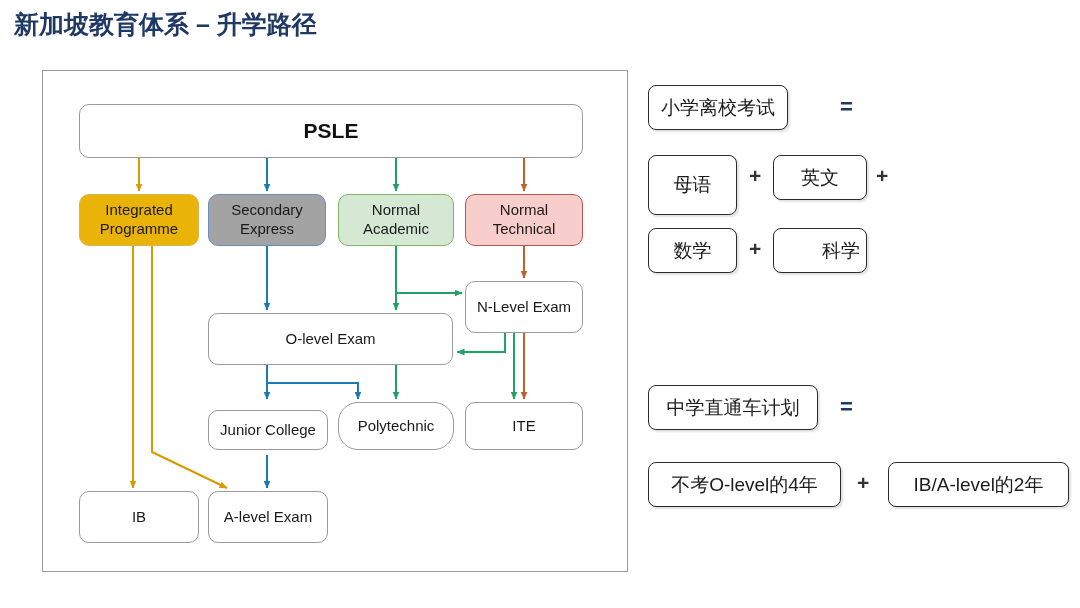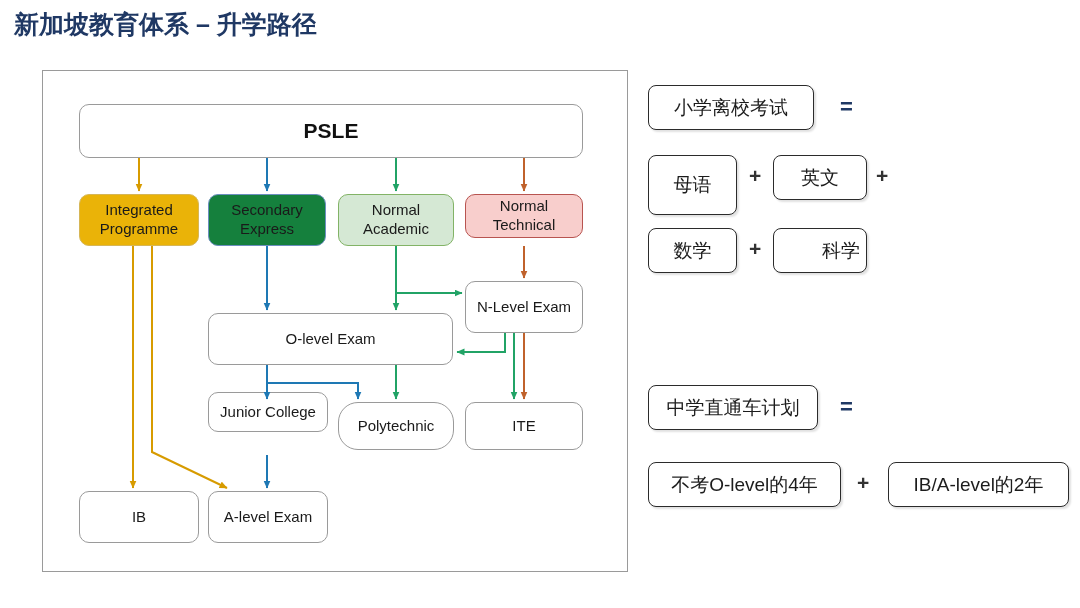--- a/index.html
+++ b/index.html
@@ -20,21 +20,21 @@
   }
   .node {
     position:absolute; z-index:2;
     background:#ffffff; border:1px solid #9a9a9a; border-radius:10px;
     display:flex; align-items:center; justify-content:center;
     text-align:center; font-size:15px; color:#1a1a1a; line-height:1.25;
     padding:19px 8px;
   }
   .node.psle { font-size:21px; font-weight:700; color:#111; }
   .node.track-yellow { background:#eab308; border-color:#D6B656; }
-  .node.track-blue   { background:#15803d; border-color:#6C8EBF; }
+  .node.track-blue   { background:#a3a3a3; border-color:#6C8EBF; }
   .node.track-green  { background:#D5E8D4; border-color:#82B366; }
   .node.track-red    { background:#F8CECC; border-color:#B85450; }
   svg.arrows {
     position:absolute; left:0; top:0; width:1080px; height:608px;
     z-index:3; pointer-events:none;
   }
   .cbox {
     position:absolute; z-index:2;
     background:#ffffff; border:1.5px solid #2b2b2b; border-radius:8px;
     display:flex; align-items:center; justify-content:center;
@@ -52,26 +52,26 @@
 
 <div class="page-title">新加坡教育体系 – 升学路径</div>
 
 <div class="diagram-frame"></div>
 
 <div class="node psle" style="left:79px; top:104px; width:504px; height:54px;">PSLE</div>
 
 <div class="node track-yellow" style="left:79px; top:194px; width:120px; height:52px;">Integrated Programme</div>
 <div class="node track-blue" style="left:208px; top:194px; width:118px; height:52px;">Secondary Express</div>
 <div class="node track-green" style="left:338px; top:194px; width:116px; height:52px;">Normal Academic</div>
-<div class="node track-red" style="left:465px; top:194px; width:118px; height:44px;">Normal Technical</div>
+<div class="node track-red" style="left:465px; top:194px; width:118px; height:52px;">Normal Technical</div>
 
 <div class="node" style="left:465px; top:281px; width:118px; height:52px;">N-Level Exam</div>
 <div class="node" style="left:208px; top:313px; width:245px; height:52px;">O-level Exam</div>
 
-<div class="node" style="left:208px; top:392px; width:120px; height:37px;">Junior College</div>
+<div class="node" style="left:208px; top:410px; width:120px; height:37px;">Junior College</div>
 <div class="node" style="left:338px; top:402px; width:116px; height:48px;border-radius:20px;">Polytechnic</div>
 <div class="node" style="left:465px; top:402px; width:118px; height:48px;">ITE</div>
 
 <div class="node" style="left:79px; top:491px; width:120px; height:52px;">IB</div>
 <div class="node" style="left:208px; top:491px; width:120px; height:52px;">A-level Exam</div>
 
 <svg class="arrows" viewBox="0 0 1080 608">
   <defs>
     <marker id="ah-orange" markerUnits="userSpaceOnUse" markerWidth="10" markerHeight="10" refX="7.5" refY="3.5" orient="auto">
       <path d="M0,0 L8,3.5 L0,7 Z" fill="#D79B00"></path>
@@ -103,21 +103,21 @@
   <line x1="396" y1="246" x2="396" y2="310" stroke="#21A366" stroke-width="2" marker-end="url(#ah-green)"></line>
   <line x1="396" y1="293" x2="462" y2="293" stroke="#21A366" stroke-width="2" marker-end="url(#ah-green)"></line>
   <polyline points="505,333 505,352 457,352" fill="none" stroke="#21A366" stroke-width="2" marker-end="url(#ah-green)"></polyline>
   <line x1="514" y1="333" x2="514" y2="399" stroke="#21A366" stroke-width="2" marker-end="url(#ah-green)"></line>
   <line x1="396" y1="365" x2="396" y2="399" stroke="#21A366" stroke-width="2" marker-end="url(#ah-green)"></line>
 
   <line x1="524" y1="246" x2="524" y2="278" stroke="#C0622C" stroke-width="2" marker-end="url(#ah-brown)"></line>
   <line x1="524" y1="333" x2="524" y2="399" stroke="#C0622C" stroke-width="2" marker-end="url(#ah-brown)"></line>
 </svg>
 
-<div class="cbox" style="left:648px; top:85px; width:166px; height:45px;">小学离校考试</div>
+<div class="cbox" style="left:648px; top:85px; width:140px; height:45px;">小学离校考试</div>
 <span class="op eq" style="left:840px; top:94px;">=</span>
 
 <div class="cbox" style="left:648px; top:155px; width:89px; height:60px;">母语</div>
 <span class="op plus" style="left:749px; top:164px;">+</span>
 <div class="cbox" style="left:773px; top:155px; width:94px; height:45px;">英文</div>
 <span class="op plus" style="left:876px; top:164px;">+</span>
 
 <div class="cbox" style="left:648px; top:228px; width:89px; height:45px;">数学</div>
 <span class="op plus" style="left:749px; top:237px;">+</span>
 <div class="cbox" style="left:773px; top:228px; width:94px; height:45px;padding-left:42px;">科学</div>

